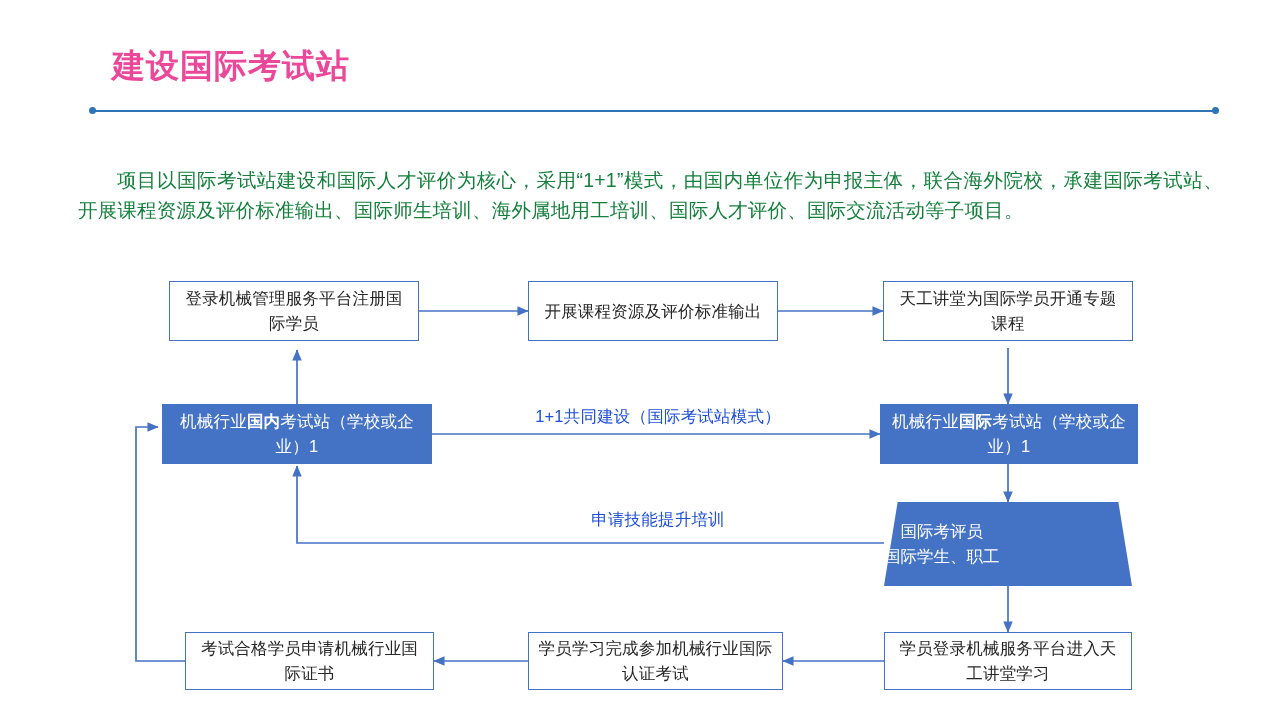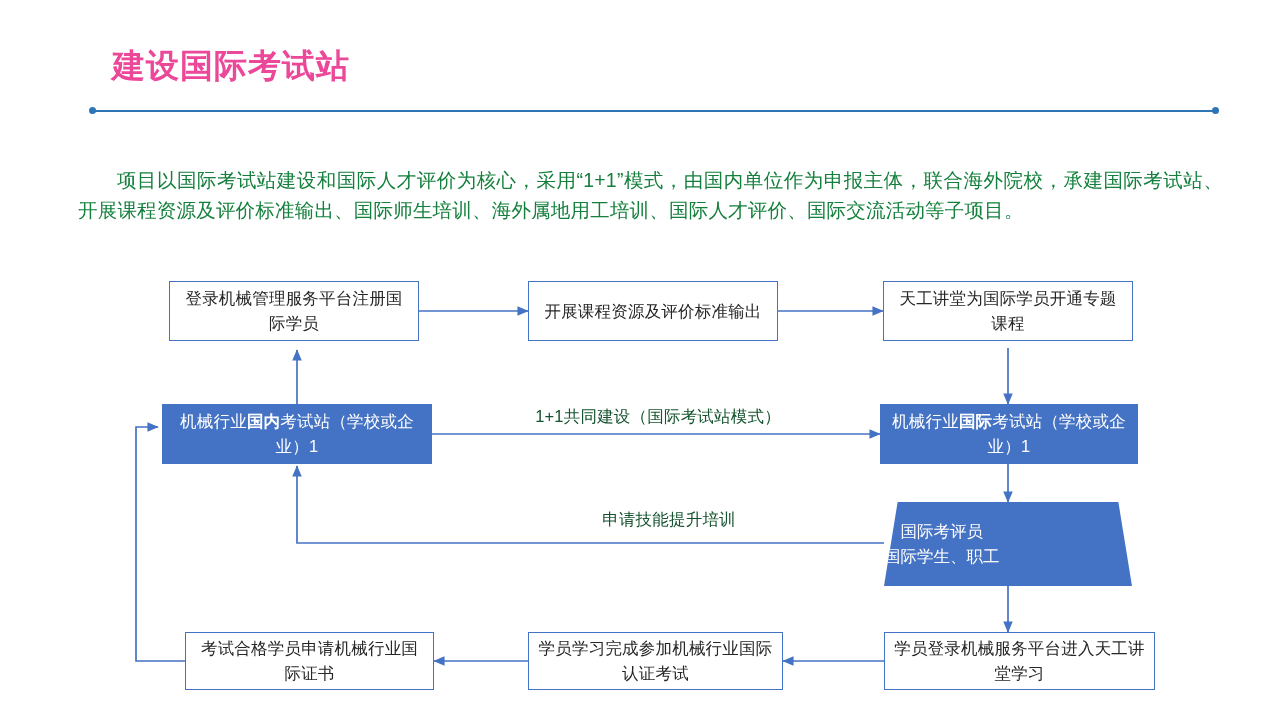--- a/index.html
+++ b/index.html
@@ -113,21 +113,21 @@
     text-align: center;
     font-size: 16.5px;
     line-height: 25px;
     clip-path: polygon(5.5% 0%, 94.5% 0%, 100% 100%, 0% 100%);
   }
 
   .edge-label {
     position: absolute;
     font-size: 16.5px;
     line-height: 22px;
-    color: #14532d;
+    color: #1d4ed8;
     white-space: nowrap;
     text-align: center;
     letter-spacing: 0.2px;
   }
 </style>
 </head>
 <body>
 
 <div id="page-title">建设国际考试站</div>
 
@@ -199,21 +199,21 @@
   </div>
 
   <div class="node plain" style="left:185px; top:632px; width:249px; height:58px;">
     <span>考试合格学员申请机械行业国际证书</span>
   </div>
 
   <div class="node plain" style="left:528px; top:632px; width:255px; height:58px;">
     <span>学员学习完成参加机械行业国际认证考试</span>
   </div>
 
-  <div class="node plain" style="left:884px; top:632px; width:271px; height:58px;">
+  <div class="node plain" style="left:884px; top:632px; width:248px; height:58px;">
     <span>学员登录机械服务平台进入天工讲堂学习</span>
   </div>
 
   <div class="edge-label" style="left:478px; top:405px; width:360px;">1+1共同建设（国际考试站模式）</div>
 
-  <div class="edge-label" style="left:489px; top:508px; width:360px;text-align:center;">申请技能提升培训</div>
+  <div class="edge-label" style="left:478px; top:508px; width:360px;text-align:center;">申请技能提升培训</div>
 
 </div>
 
 </body></html>

